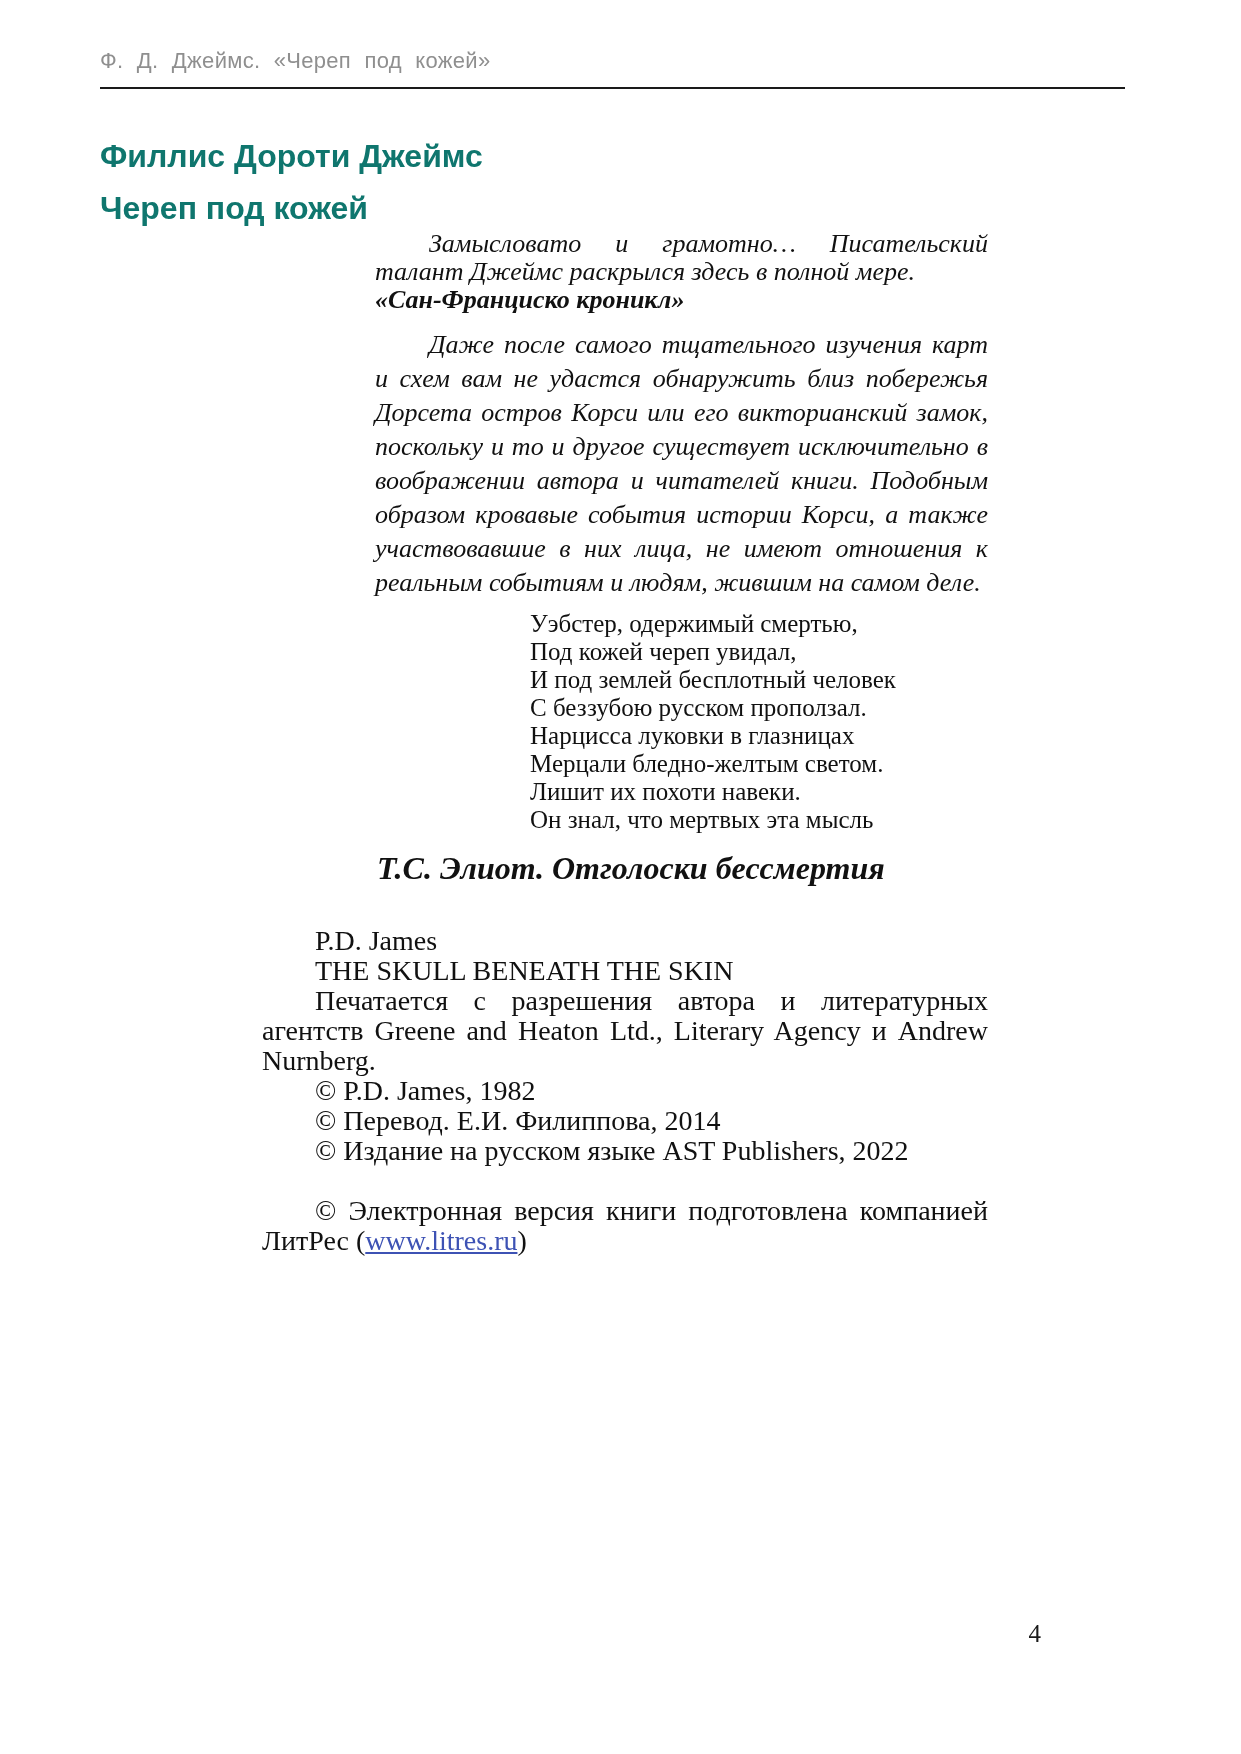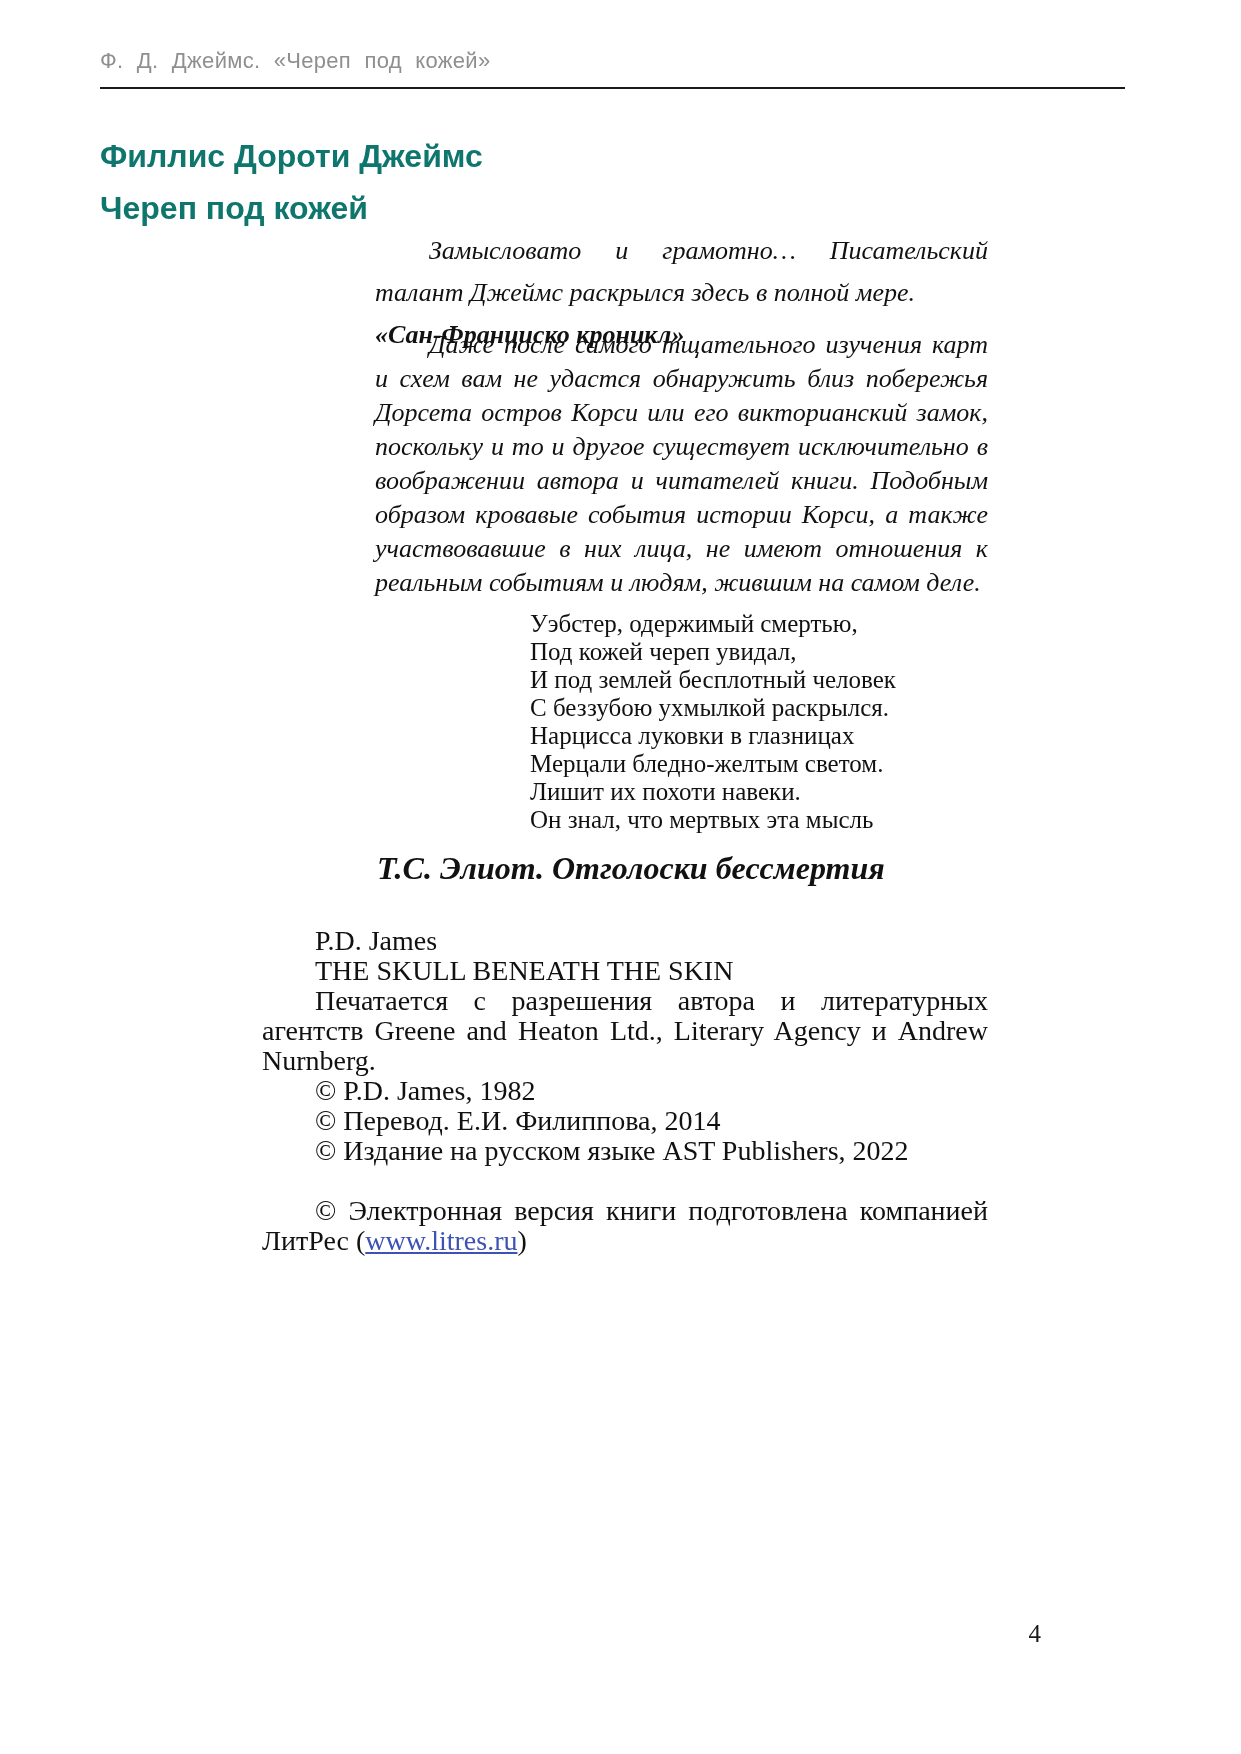--- a/index.html
+++ b/index.html
@@ -48,21 +48,21 @@
     color: #0f766e;
   }
 
   
   .quote-area {
     position: absolute;
     left: 375px;
     top: 230px;
     width: 613px;
     font-size: 26px;
-    line-height: 42px;
+    line-height: 28px;
   }
   .quote-text {
     font-style: italic;
     text-align: justify;
     text-indent: 54px;
     margin: 0;
   }
   .quote-source {
     font-style: italic;
     font-weight: bold;
@@ -143,21 +143,21 @@
     <p class="quote-text">Замысловато и грамотно… Писательский талант Джеймс раскрылся здесь в полной мере.</p>
     <p class="quote-source">«Сан-Франциско кроникл»</p>
   </div>
 
   <p class="disclaimer">Даже после самого тщательного изучения карт и схем вам не удастся обнаружить близ побережья Дорсета остров Корси или его викторианский замок, поскольку и то и другое существует исключительно в воображении автора и читателей книги. Подобным образом кровавые события истории Корси, а также участвовавшие в них лица, не имеют отношения к реальным событиям и людям, жившим на самом деле.</p>
 
   <div class="poem">
     <div>Уэбстер, одержимый смертью,</div>
     <div>Под кожей череп увидал,</div>
     <div>И под землей бесплотный человек</div>
-    <div>С беззубою ухмылкой раскрылся.</div>
+    <div>С беззубою русском проползал.</div>
     <div>Нарцисса луковки в глазницах</div>
     <div>Мерцали бледно-желтым светом.</div>
     <div>Лишит их похоти навеки.</div>
     <div>Он знал, что мертвых эта мысль</div>
   </div>
 
   <div class="attribution">Т.С. Элиот. Отголоски бессмертия</div>
 
   <div class="imprint">
     <p>P.D. James</p>

